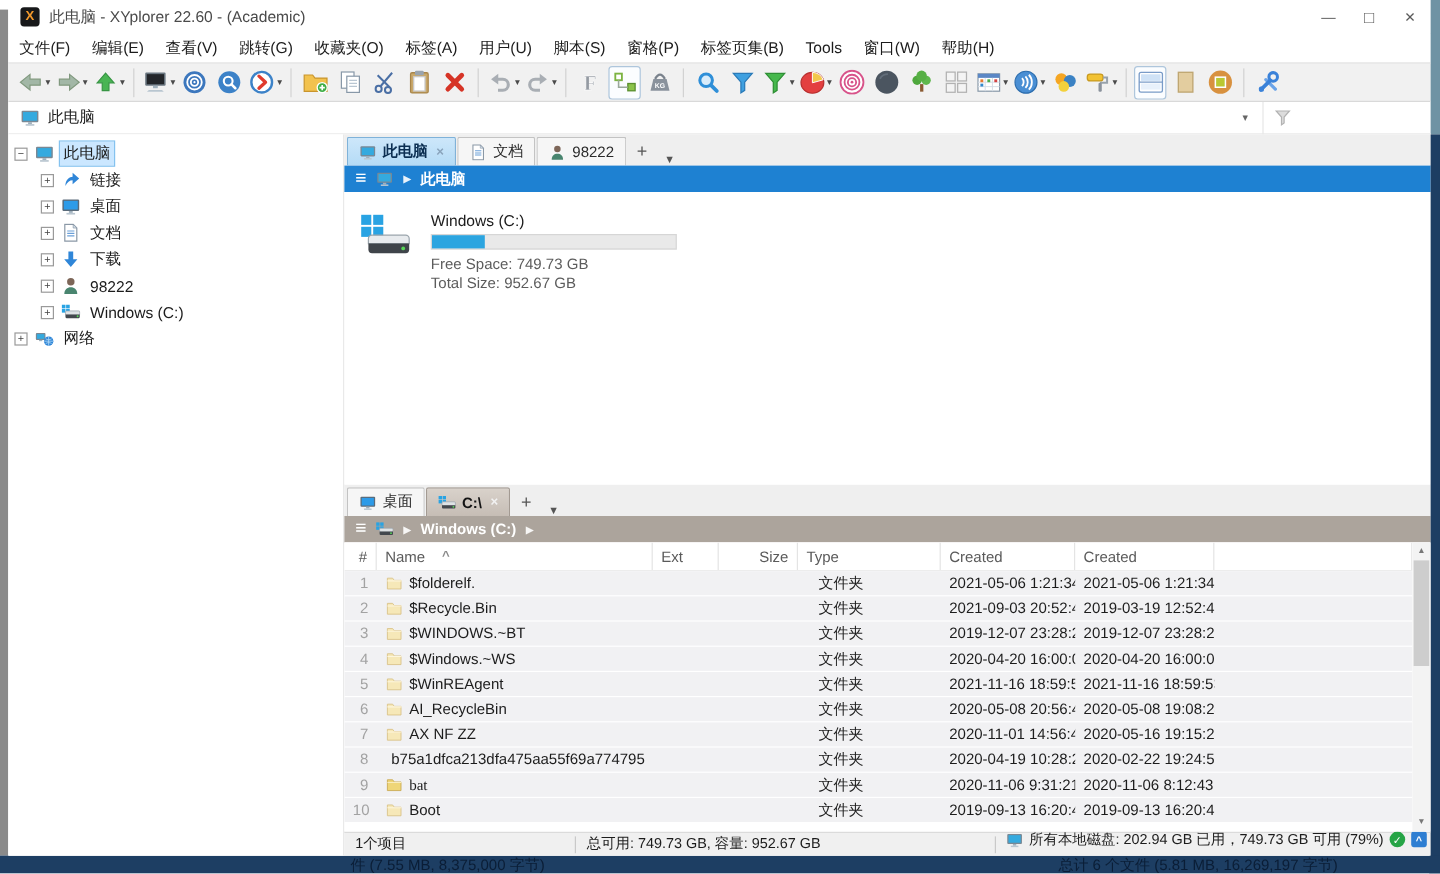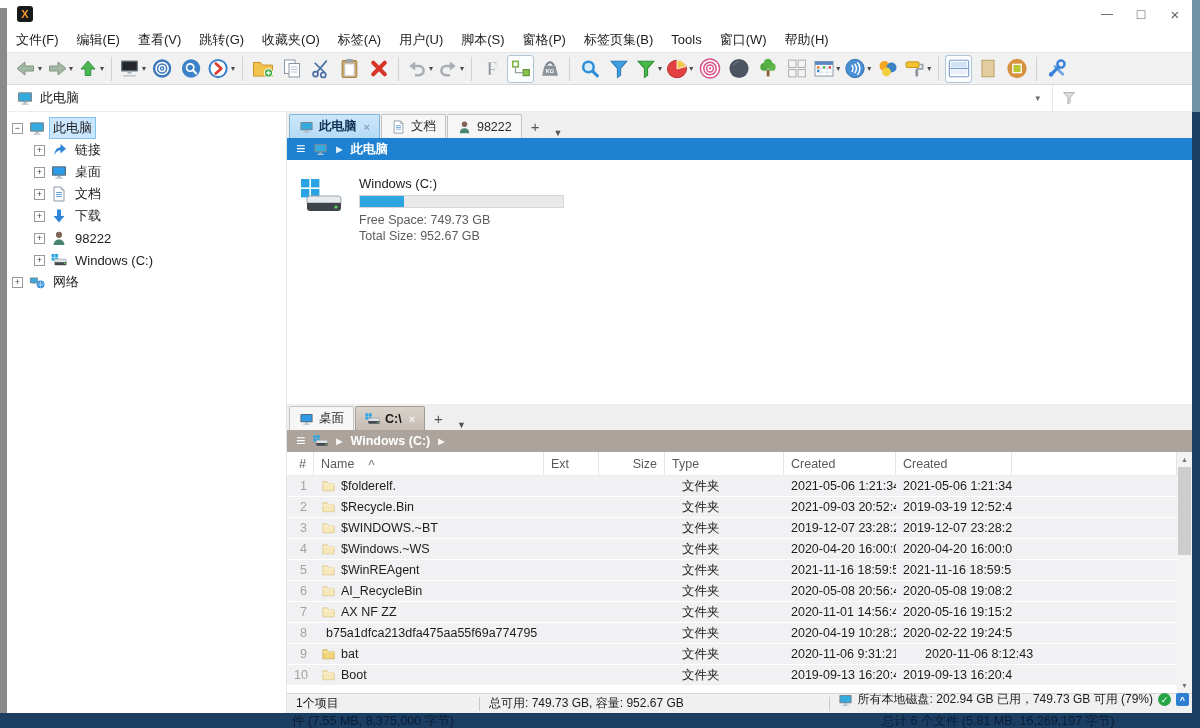--- a/index.html
+++ b/index.html
@@ -106,20 +106,21 @@
   <div class="bg-right-top"></div>
   <div class="bg-right-bottom"></div>
   <div class="bg-bottom">
     <span style="left:292px">件 (7.55 MB, 8,375,000 字节)</span>
     <span style="left:882px">总计 6 个文件 (5.81 MB, 16,269,197 字节)</span>
   </div>
 
   <div class="window">
     <div class="titlebar">
       <div class="app-icon">X</div>
+      <div class="title-text">此电脑 - XYplorer 22.60 - (Academic)</div>
       <div class="win-controls">
         <div class="win-btn">—</div>
         <div class="win-btn" style="font-size:14px">□</div>
         <div class="win-btn" style="font-size:15px">×</div>
       </div>
     </div>
 
     <div class="menubar">
         <div class="menu-item">文件(F)</div>
         <div class="menu-item">编辑(E)</div>
@@ -869,34 +870,34 @@
                       <span>b75a1dfca213dfa475aa55f69a774795</span>
                     </div>
                     <div class="fcell" style="width: 55px;"></div>
                     <div class="fcell num" style="width: 66px;"></div>
                     <div class="fcell type" style="width: 119px;">文件夹</div>
                     <div class="fcell" style="width: 112px;">2020-04-19 10:28:25</div>
                     <div class="fcell" style="width: 116px;">2020-02-22 19:24:55</div>
                   </div>
                   <div class="frow">
                     <div class="fcell num" style="width: 27px;">9</div>
-                    <div class="fcell name" style="width: 230px;">
+                    <div class="fcell name" style="width: 230px; font-family: Liberation Serif, serif;">
                       <span class="icon icon-14">
                         <svg viewBox="0 0 16 16" xmlns="http://www.w3.org/2000/svg">
                           <path d="M1.5 3.2h5l1.6 2.1h6.4v8.2H1.5z" fill="#efd678" stroke="#c8a850" stroke-width=".8"></path>
                           <path d="M1.5 5.8h13.5" stroke="#f8ecbe" stroke-width="1"></path>
                         </svg>
                       </span>
                       <span>bat</span>
                     </div>
                     <div class="fcell" style="width: 55px;"></div>
                     <div class="fcell num" style="width: 66px;"></div>
                     <div class="fcell type" style="width: 119px;">文件夹</div>
                     <div class="fcell" style="width: 112px;">2020-11-06 9:31:21</div>
-                    <div class="fcell" style="width: 116px; margin-left: 22px;">2020-11-06 8:12:43</div>
+                    <div class="fcell" style="width: 116px;">2020-11-06 8:12:43</div>
                   </div>
                   <div class="frow">
                     <div class="fcell num" style="width: 27px;">10</div>
                     <div class="fcell name" style="width: 230px;">
                       <span class="icon icon-14">
                         <svg viewBox="0 0 16 16" xmlns="http://www.w3.org/2000/svg">
                           <path d="M1.5 3.2h5l1.6 2.1h6.4v8.2H1.5z" fill="#f6e8b8" stroke="#d8c084" stroke-width=".8"></path>
                           <path d="M1.5 5.8h13.5" stroke="#fdf6dd" stroke-width="1"></path>
                         </svg>
                       </span>

